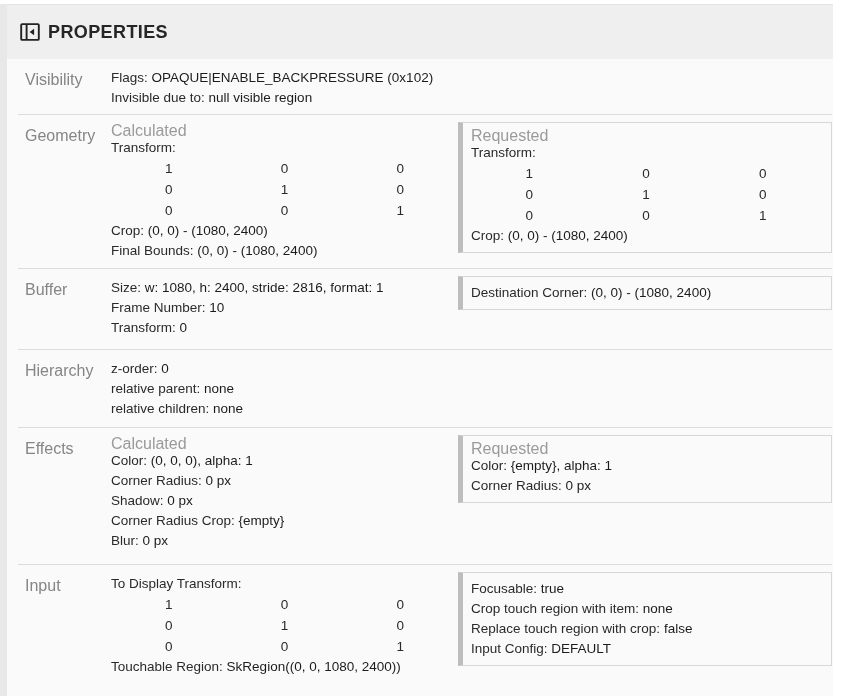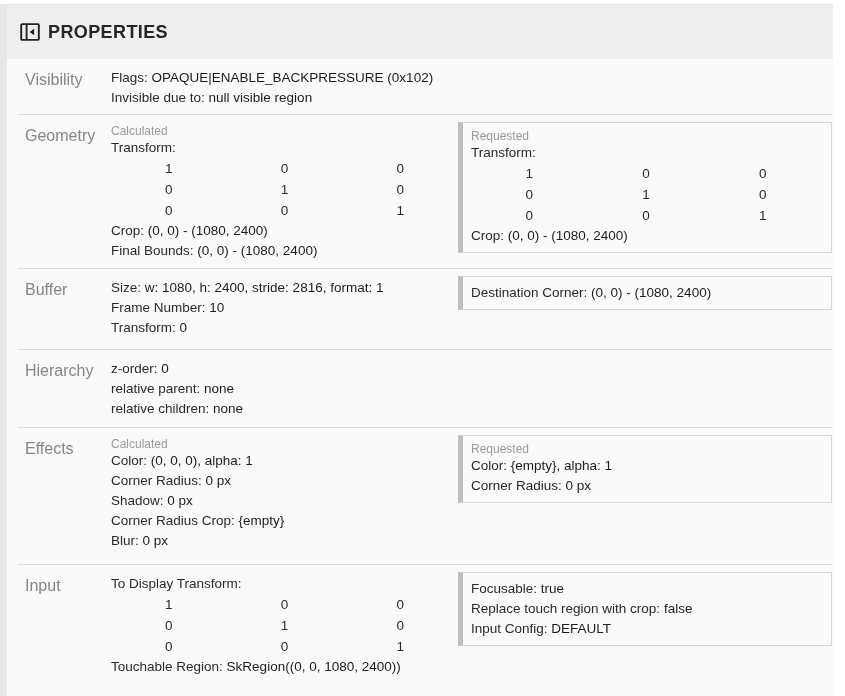--- a/index.html
+++ b/index.html
@@ -22,21 +22,21 @@
   .section.no-divider { border-bottom:none; }
   .label-col { flex:0 0 93px; padding:12px 0 0 7px; font-size:16px; color:#858585; }
   .left-col { flex:0 0 347px; padding-top:9px; }
   .pb6{padding-bottom:6px}.pb7{padding-bottom:7px}.pb8{padding-bottom:8px}.pb11{padding-bottom:11px}.pb13{padding-bottom:13px}.pb19{padding-bottom:19px}
   .right-col { flex:1 1 auto; display:flex; }
   .req-box {
     flex:1 1 auto; margin:7px 0; padding:6px 10px 6px 8px;
     border:1px solid #d7d7d7; border-left:5px solid #bdbdbd;
   }
   .req-box.box-start { align-self:flex-start; }
-  .group-header { font-size:12px; line-height:14px; color:#9a9a9a; }
+  .group-header { font-size:16px; line-height:14px; color:#9a9a9a; }
   .prop-row { line-height:20px; }
   .prop-row b { font-weight:400; color:#1c1c1c; }
   .matrix { display:grid; grid-template-columns:1fr 1fr 1fr; text-align:center; }
   .matrix span { line-height:21px; }
 </style>
 </head>
 <body>
 
 <div class="left-gutter"></div>
 
@@ -157,19 +157,20 @@
           <span>0</span>
         <span>0</span>
           <span>0</span>
           <span>1</span>
       </div>
       <div class="prop-row"><span>Touchable Region:</span> <b>SkRegion((0, 0, 1080, 2400))</b></div>
     </div>
     <div class="right-col">
       <div class="req-box box-start">
         <div class="prop-row"><span>Focusable:</span> <b>true</b></div>
+        <div class="prop-row"><span>Crop touch region with item:</span> <b>none</b></div>
         <div class="prop-row"><span>Replace touch region with crop:</span> <b>false</b></div>
         <div class="prop-row"><span>Input Config:</span> <b>DEFAULT</b></div>
       </div>
     </div>
   </section>
 
 </div>
 
 </body></html>

